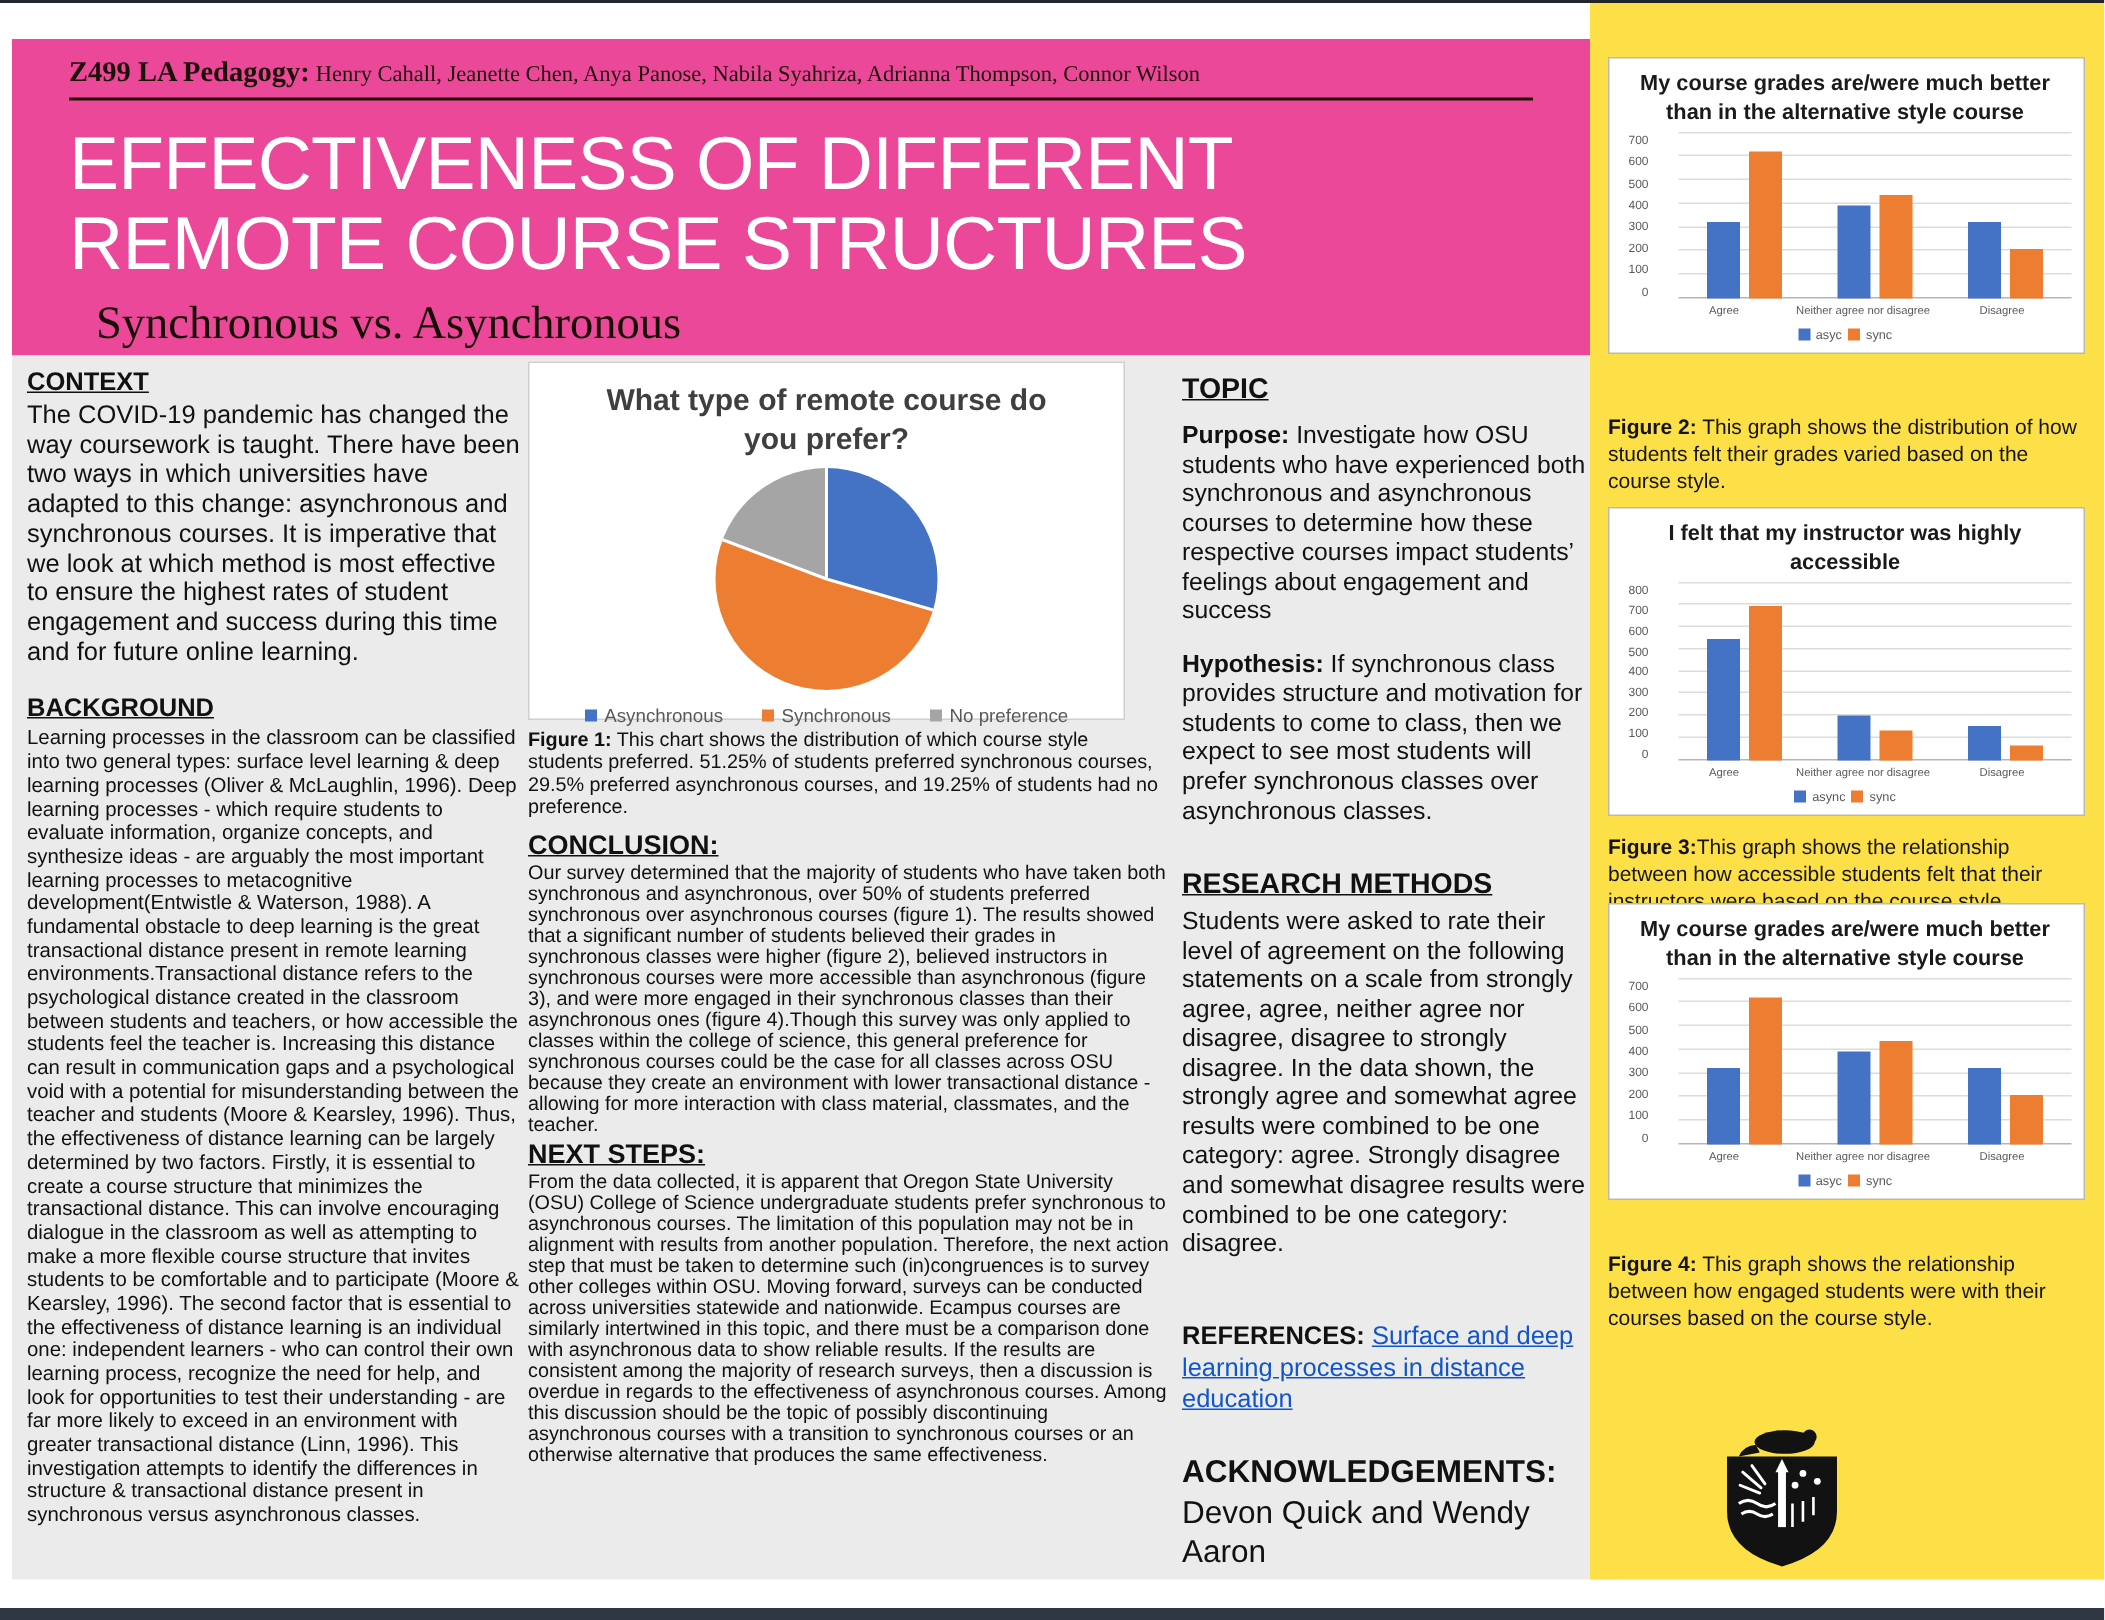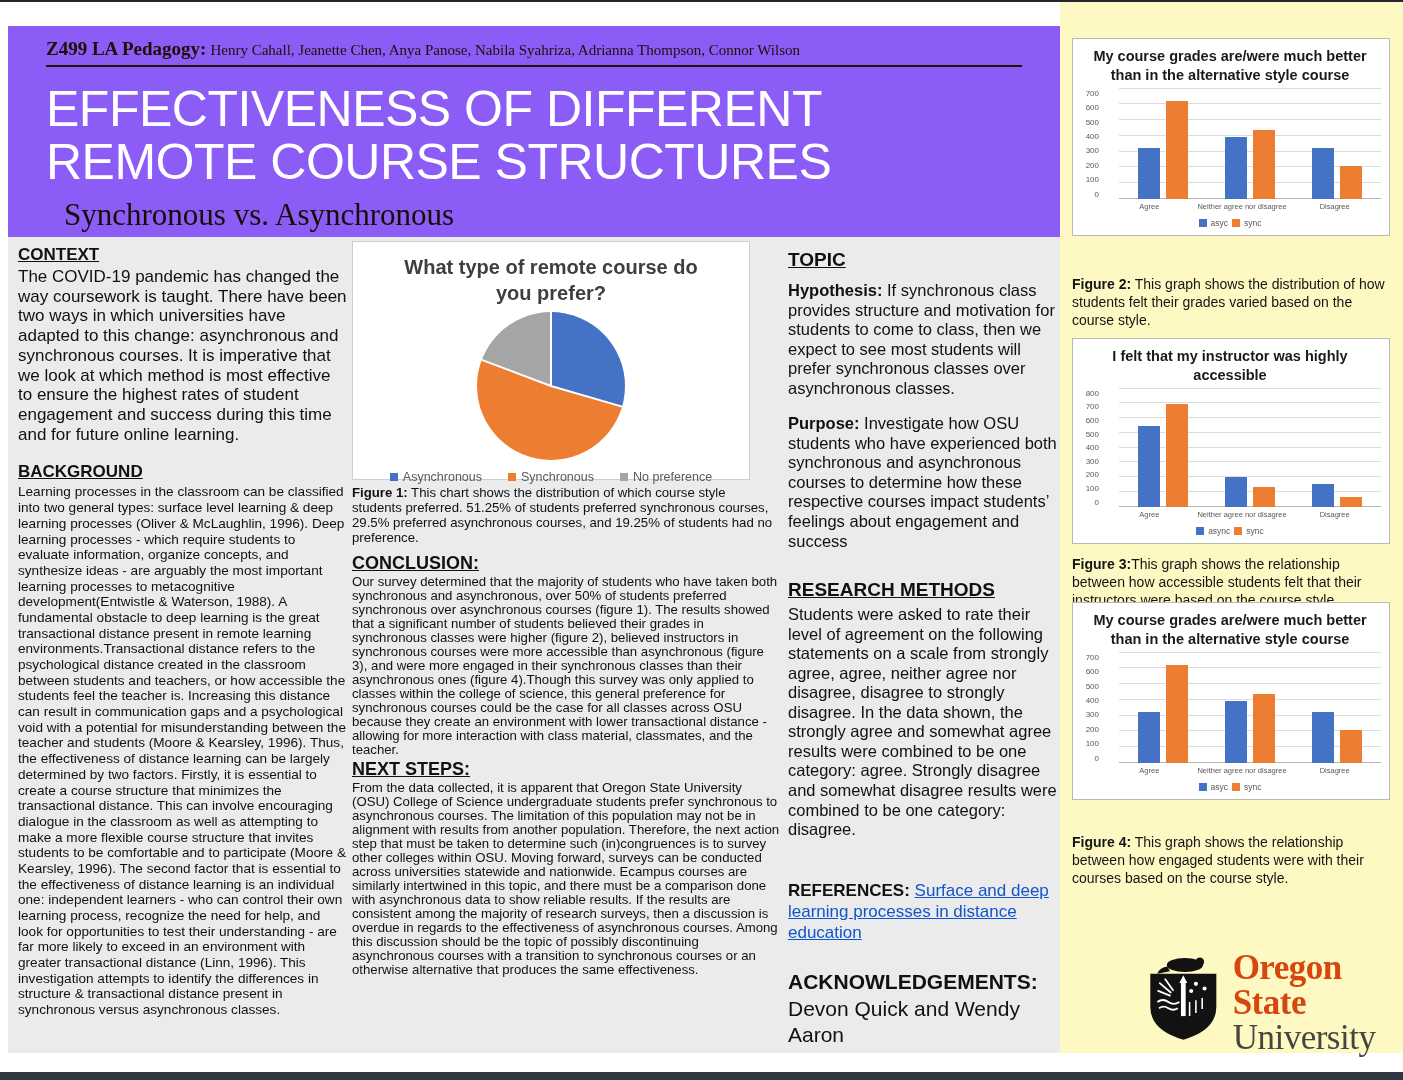--- a/index.html
+++ b/index.html
@@ -2,21 +2,21 @@
 <html><head>
 <meta charset="utf-8">
 <style>
   html,body{margin:0;padding:0;background:#fff;}
   .poster{position:relative;width:1403px;height:1080px;background:#fff;overflow:hidden;
           font-family:"Liberation Sans",sans-serif;color:#111;}
   .topline{position:absolute;left:0;top:0;width:100%;height:2px;background:#23272d;}
   .bottombar{position:absolute;left:0;top:1072px;width:100%;height:8px;background:#2e3742;}
 
   
-  .header{position:absolute;left:8px;top:26px;width:1052px;height:211px;background:#8b5cf6;}
+  .header{position:absolute;left:8px;top:26px;width:1052px;height:211px;background:#ec4899;}
   .authors-row{margin:12px 38px 0 38px;padding-bottom:5px;border-bottom:2px solid #241104;
                font-family:"Liberation Serif",serif;color:#1c1106;white-space:nowrap;overflow:hidden;}
   .course-code{font-weight:bold;font-size:19px;}
   .authors{font-size:15px;}
   .main-title{margin:16px 38px 0 38px;width:985px;color:#ffffff;font-size:50px;line-height:1.06;
               letter-spacing:-0.5px;font-weight:400;}
   .subtitle{margin:8px 38px 0 56px;color:#160d04;font-family:"Liberation Serif",serif;font-size:31px;}
 
   
   .contentbg{position:absolute;left:8px;top:237px;width:1052px;height:816px;background:#EBEBEB;padding-left:20px;}
@@ -50,21 +50,21 @@
   
   .topic-h{font-size:19px;margin:0 0 10px 0;}
   .body-col3{font-size:16.5px;line-height:1.185;margin:0 0 16px 0;}
   .methods-h{font-size:19px;margin:28px 0 4px 0;}
   .ref-block{margin-top:40px;font-size:17px;line-height:1.25;}
   .ref-label{font-weight:bold;}
   a.ref-link{color:#1155CC;text-decoration:underline;cursor:pointer;}
   .ack-block{margin-top:26px;font-size:21px;line-height:1.25;}
 
   
-  .rightpanel{position:absolute;left:1060px;top:2px;width:343px;height:1051px;background:#fef9c3;}
+  .rightpanel{position:absolute;left:1060px;top:2px;width:343px;height:1051px;background:#fde047;}
   .chart-card{position:absolute;left:12px;width:318px;background:#fff;border:1px solid #b9bab2;
               box-sizing:border-box;padding:8px 8px 4px 6px;}
   .bar-title{font-weight:bold;color:#1a1a1a;font-size:14.5px;line-height:1.3;text-align:center;
              margin:0 8px 4px 8px;}
   .chart-body{display:flex;align-items:stretch;gap:16px;}
   .y-axis{width:24px;display:flex;flex-direction:column;justify-content:space-between;
           font-size:8px;color:#595959;text-align:right;padding-right:4px;box-sizing:border-box;}
   .plot{flex:1;position:relative;}
   .gridline{position:absolute;left:0;right:0;height:1px;background:#dcdcdc;}
   .gridline.zero{background:#b5b5b5;}
@@ -127,22 +127,22 @@
       </div>
       <p class="fig1-caption"><b>Figure 1:</b><span>  This chart shows the distribution of which course style students preferred. 51.25% of students preferred synchronous courses, 29.5% preferred asynchronous courses, and 19.25% of students had no preference.</span></p>
       <div class="sec-h3 h-ul">CONCLUSION:</div>
       <p class="body-sm">Our survey determined that the majority of students who have taken both synchronous and asynchronous, over 50% of students preferred synchronous over asynchronous courses (figure 1). The results showed that a significant number of students believed their grades in synchronous classes were higher (figure 2), believed instructors in synchronous courses were more accessible than asynchronous (figure 3), and were more engaged in their synchronous classes than their asynchronous ones (figure 4).Though this survey was only applied to classes within the college of science, this general preference for synchronous courses could be the case for all classes across OSU because they create an environment with lower transactional distance - allowing for more interaction with class material, classmates, and the teacher.</p>
       <div class="sec-h3 h-ul">NEXT STEPS:</div>
       <p class="body-sm">From the data collected, it is apparent that Oregon State University (OSU) College of Science undergraduate students prefer synchronous to asynchronous courses. The limitation of this population may not be in alignment with results from another population. Therefore, the next action step that must be taken to determine such (in)congruences is to survey other colleges within OSU. Moving forward, surveys can be conducted across universities statewide and nationwide. Ecampus courses are similarly intertwined in this topic, and there must be a comparison done with asynchronous data to show reliable results. If the results are consistent among the majority of research surveys, then a discussion is overdue in regards to the effectiveness of asynchronous courses. Among this discussion should be the topic of possibly discontinuing asynchronous courses with a transition to synchronous courses or an otherwise alternative that produces the same effectiveness.</p>
     </div>
 
     <div class="col col3">
       <div class="topic-h h-ul">TOPIC</div>
+      <p class="body-col3"><b>Purpose:</b><span> Investigate how OSU students who have experienced both synchronous and asynchronous courses to determine how these respective courses impact students’ feelings about engagement and success</span></p>
       <p class="body-col3"><b>Hypothesis:</b><span> If synchronous class provides structure and motivation for students to come to class, then we expect to see most students will prefer synchronous classes over asynchronous classes.</span></p>
-      <p class="body-col3"><b>Purpose:</b><span> Investigate how OSU students who have experienced both synchronous and asynchronous courses to determine how these respective courses impact students’ feelings about engagement and success</span></p>
       <div class="methods-h h-ul">RESEARCH METHODS</div>
       <p class="body-col3">Students were asked to rate their level of agreement on the following statements on a scale from strongly agree, agree, neither agree nor disagree, disagree to strongly disagree. In the data shown, the strongly agree and somewhat agree results were combined to be one category: agree. Strongly disagree and somewhat disagree results were combined to be one category: disagree.</p>
       <div class="ref-block">
         <span class="ref-label">REFERENCES:</span>
         <a class="ref-link">Surface and deep learning processes in distance education</a>
       </div>
       <div class="ack-block">
         <div class="ref-label">ACKNOWLEDGEMENTS:</div>
         <div>Devon Quick and Wendy Aaron</div>
       </div>
@@ -320,21 +320,17 @@
         <g stroke="#fff" stroke-width="2.4" fill="none">
           <path d="M17 60 q7 -5 14 0 q7 5 14 0"></path>
           <path d="M19 68 q6 -4 12 0 q6 4 12 0"></path>
         </g>
         <rect x="47" y="34" width="6" height="44" fill="#fff"></rect>
         <path d="M50 26 l5 10 h-10 z" fill="#fff"></path>
         <g stroke="#fff" stroke-width="2" fill="none">
           <path d="M58 60 v18 M66 58 v16 M74 55 v14"></path>
         </g>
       </svg>
-      <div class="osu-text">
-        <span class="osu-line1">Oregon State</span>
-        <span class="osu-line2">University</span>
-      </div>
     </div>
   </div>
 
   <div class="bottombar"></div>
 </div>
 
 </body></html>

